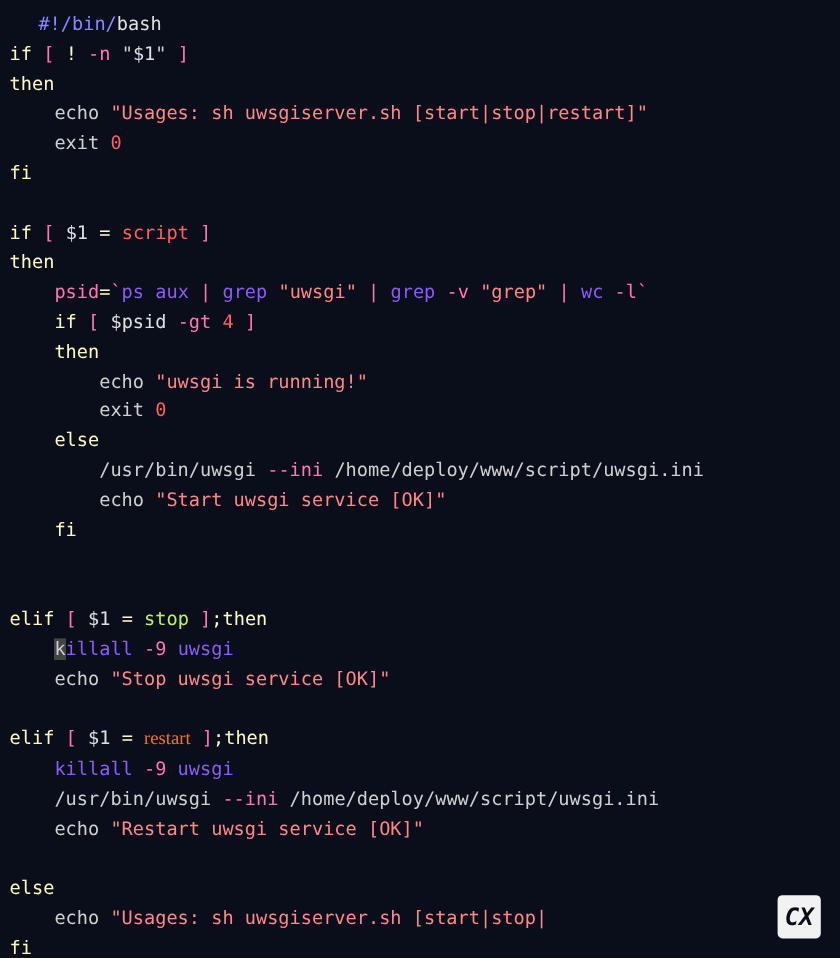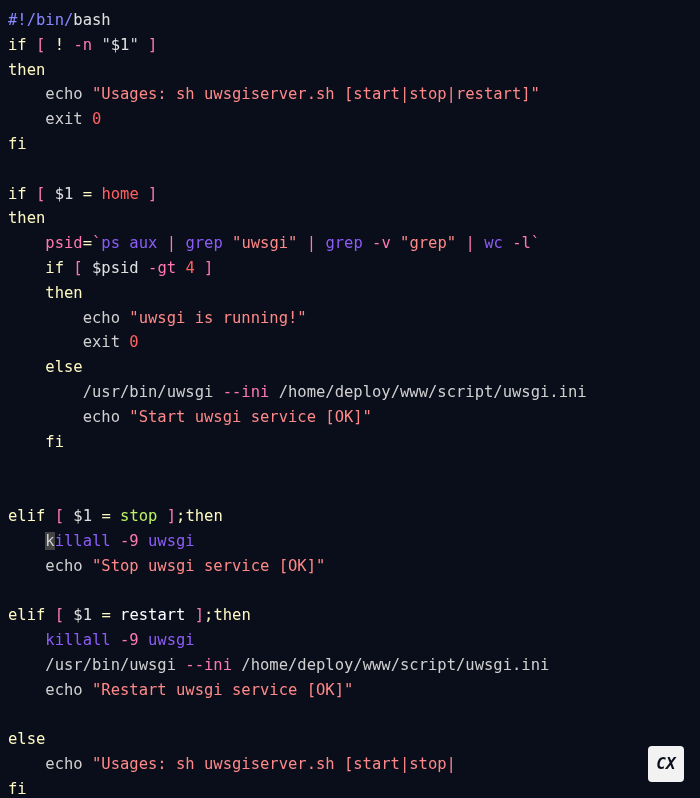--- a/index.html
+++ b/index.html
@@ -12,30 +12,30 @@
       width: 700px;
       height: 798px;
       box-sizing: border-box;
       position: relative;
       overflow: hidden;
     }
     .code {
       white-space: pre;
       color: #d0d0d0;
     }
-    .comment { color: #8888ff; }
+    .comment { color: #8888ff; margin-left: 24px; }
     .shebang-bash { color: #e0e0e0; }
     .keyword { color: #fef9c3; text-align: center; }
     .bracket { color: #ff79b0; }
     .string { color: #ff8888; }
     .varref { color: #e0e0e0; }
     .number { color: #ff6060; }
     .cmd-start { color: #ff6060; }
     .cmd-stop { color: #bef264; }
-    .cmd-restart { color: #ffffff; }
+    .cmd-restart { color: #f97316; font-family: Liberation Serif, serif; }
     .pipe { color: #ff79b0; }
     .backtick { color: #ff79b0; }
     .option { color: #ff79b0; }
     .path { color: #d0d0d0; }
     .echo { color: #d0d0d0; }
     .exit { color: #d0d0d0; text-align: right; }
     .func { color: #8b5cf6; }
     .quote { color: #d0d0d0; }
     .psid-var { color: #ff79b0; }
     .highlight { background: #444; }
@@ -51,21 +51,21 @@
     }
     .watermark-logo {
       background: #fff;
       width: 36px;
       height: 36px;
       border-radius: 4px;
       display: flex;
       align-items: center;
       justify-content: center;
       font-weight: 900;
-      font-size: 16px;
+      font-size: 20px;
       color: #0a0e1a;
       font-style: italic;
     }
     .watermark-text {
       color: #fff;
       font-size: 14px;
       line-height: 1.1;
       font-family: 'Microsoft YaHei', sans-serif;
     }
     .watermark-text .sub {
@@ -77,21 +77,21 @@
 </head>
 <body>
 
 <div class="code"><span class="comment"><span>#!/bin/</span><span class="shebang-bash">bash</span></span>
 <span class="keyword">if</span> <span class="bracket">[</span> <span class="keyword">!</span> <span class="option">-n</span> <span class="quote">"</span><span class="varref">$1</span><span class="quote">"</span> <span class="bracket">]</span>
 <span class="keyword">then</span>
     <span class="echo">echo</span> <span class="string">"Usages: sh uwsgiserver.sh [start|stop|restart]"</span>
     <span class="exit">exit</span> <span class="number">0</span>
 <span class="keyword">fi</span>
 
-<span class="keyword">if</span> <span class="bracket">[</span> <span class="varref">$1</span> <span class="keyword">=</span> <span class="cmd-start">home</span> <span class="bracket">]</span>
+<span class="keyword">if</span> <span class="bracket">[</span> <span class="varref">$1</span> <span class="keyword">=</span> <span class="cmd-start">script</span> <span class="bracket">]</span>
 <span class="keyword">then</span>
     <span class="psid-var">psid</span><span class="keyword">=</span><span class="backtick">`</span><span class="func">ps</span> <span class="func">aux</span> <span class="pipe">|</span> <span class="func">grep</span> <span class="string">"uwsgi"</span> <span class="pipe">|</span> <span class="func">grep</span> <span class="option">-v</span> <span class="string">"grep"</span> <span class="pipe">|</span> <span class="func">wc</span> <span class="option">-l</span><span class="backtick">`</span>
     <span class="keyword">if</span> <span class="bracket">[</span> <span class="varref">$psid</span> <span class="option">-gt</span> <span class="number">4</span> <span class="bracket">]</span>
     <span class="keyword">then</span>
         <span class="echo">echo</span> <span class="string">"uwsgi is running!"</span>
         <span class="exit">exit</span> <span class="number">0</span>
     <span class="keyword">else</span>
         <span class="path">/usr/bin/uwsgi</span> <span class="option">--ini</span> <span class="path">/home/deploy/www/script/uwsgi.ini</span>
         <span class="echo">echo</span> <span class="string">"Start uwsgi service [OK]"</span>
     <span class="keyword">fi</span>

